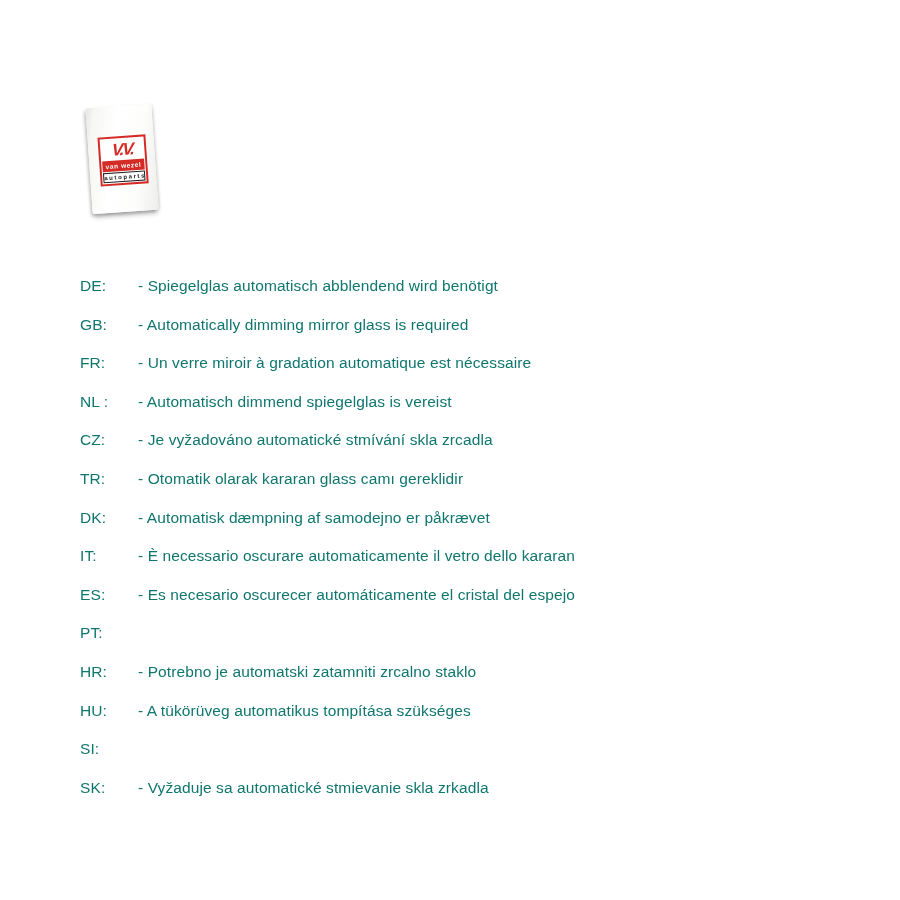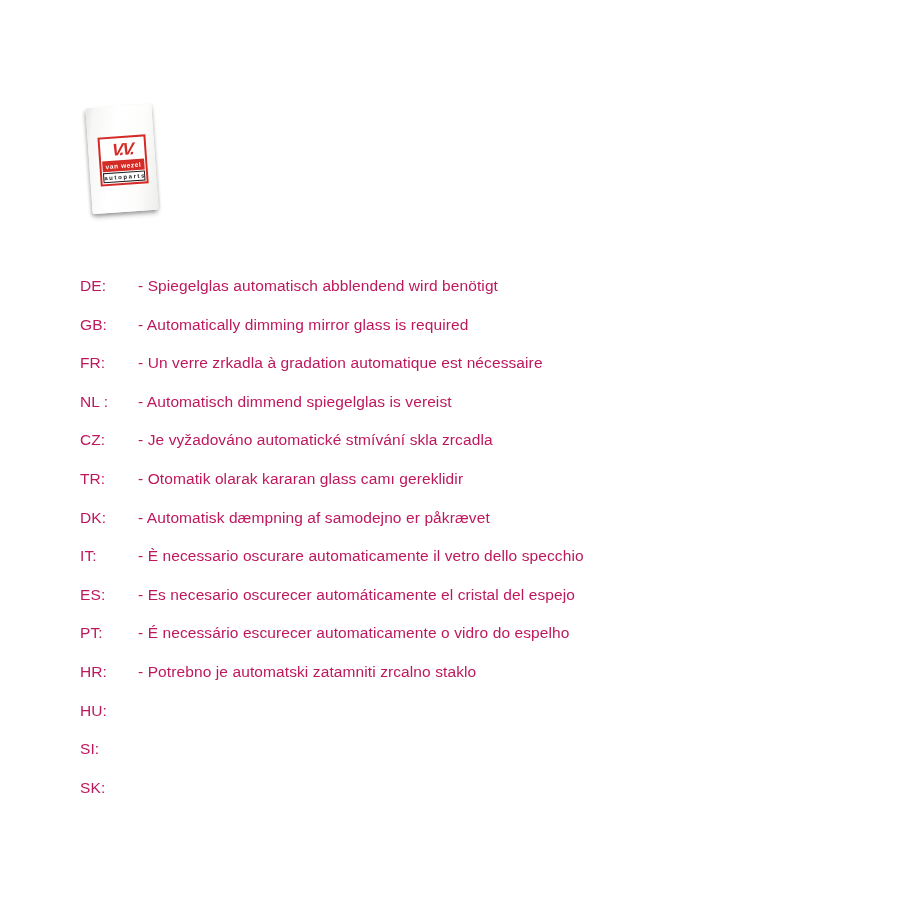--- a/index.html
+++ b/index.html
@@ -76,21 +76,21 @@
     position: absolute;
     left: 80px;
     top: 276px;
   }
   .row {
     display: flex;
     align-items: flex-start;
     height: 38.6px;
     font-size: 15.5px;
     line-height: 19px;
-    color: #be185d;
+    color: #0f766e;
     letter-spacing: 0.1px;
   }
   .code {
     width: 58px;
     flex-shrink: 0;
   }
   .text {
     white-space: nowrap;
     text-align: center;
   }
@@ -114,21 +114,21 @@
       <span class="text">- Spiegelglas automatisch abblendend wird benötigt</span>
     </div>
 
     <div class="row">
       <span class="code">GB:</span>
       <span class="text">- Automatically dimming mirror glass is required</span>
     </div>
 
     <div class="row">
       <span class="code">FR:</span>
-      <span class="text">- Un verre zrkadla à gradation automatique est nécessaire</span>
+      <span class="text">- Un verre miroir à gradation automatique est nécessaire</span>
     </div>
 
     <div class="row">
       <span class="code">NL :</span>
       <span class="text">- Automatisch dimmend spiegelglas is vereist</span>
     </div>
 
     <div class="row">
       <span class="code">CZ:</span>
       <span class="text">- Je vyžadováno automatické stmívání skla zrcadla</span>
@@ -139,45 +139,46 @@
       <span class="text">- Otomatik olarak kararan glass camı gereklidir</span>
     </div>
 
     <div class="row">
       <span class="code">DK:</span>
       <span class="text">- Automatisk dæmpning af samodejno er påkrævet</span>
     </div>
 
     <div class="row">
       <span class="code">IT:</span>
-      <span class="text">- È necessario oscurare automaticamente il vetro dello specchio</span>
+      <span class="text">- È necessario oscurare automaticamente il vetro dello kararan</span>
     </div>
 
     <div class="row">
       <span class="code">ES:</span>
       <span class="text">- Es necesario oscurecer automáticamente el cristal del espejo</span>
     </div>
 
     <div class="row">
       <span class="code">PT:</span>
-      <span class="text">- É necessário escurecer automaticamente o vidro do espelho</span>
     </div>
 
     <div class="row">
       <span class="code">HR:</span>
       <span class="text">- Potrebno je automatski zatamniti zrcalno staklo</span>
     </div>
 
     <div class="row">
       <span class="code">HU:</span>
+      <span class="text">- A tükörüveg automatikus tompítása szükséges</span>
     </div>
 
     <div class="row">
       <span class="code">SI:</span>
     </div>
 
     <div class="row">
       <span class="code">SK:</span>
+      <span class="text">- Vyžaduje sa automatické stmievanie skla zrkadla</span>
     </div>
 
   </div>
 
 </div>
 
 </body></html>

